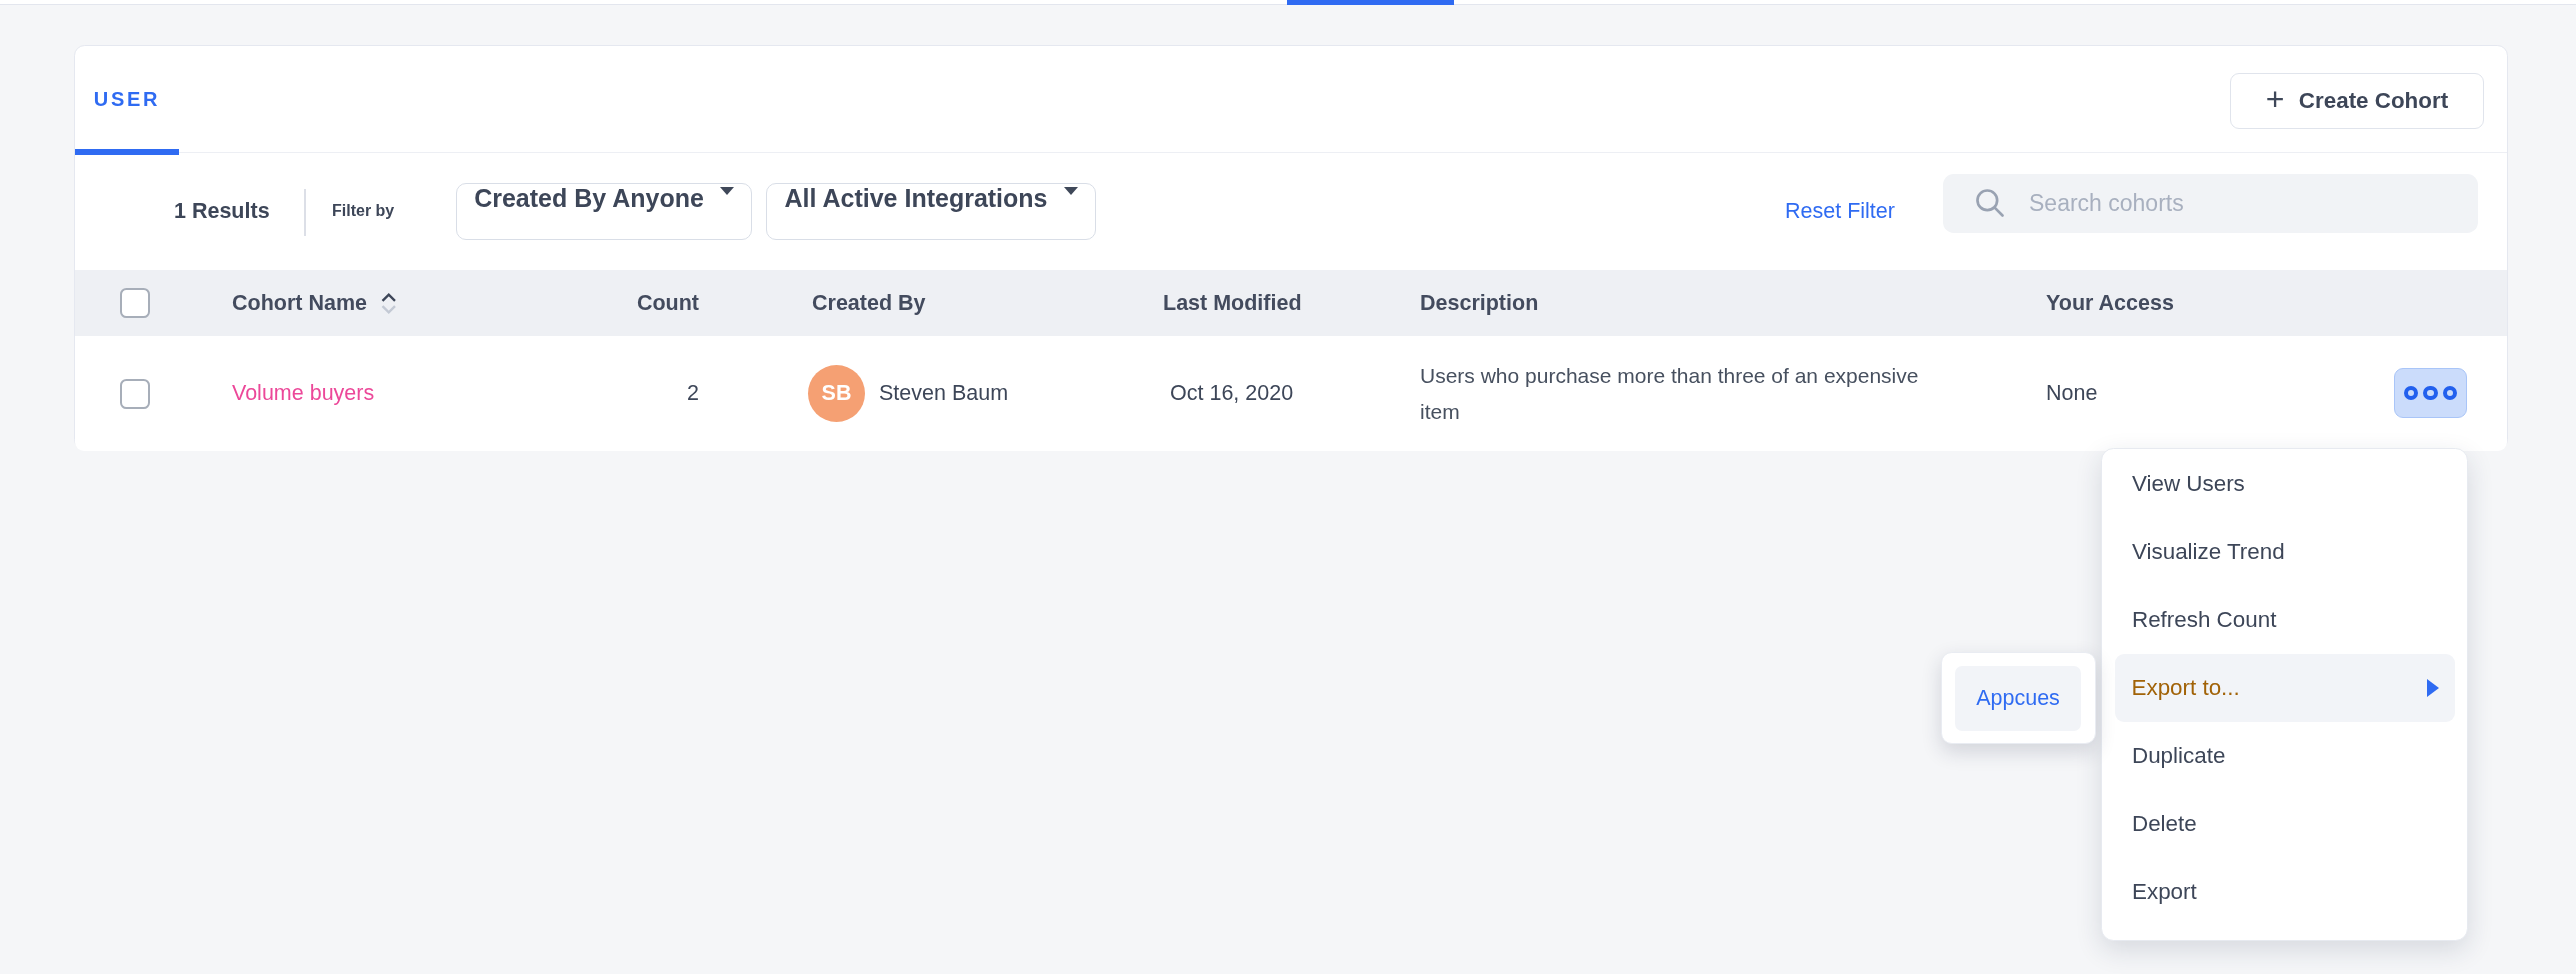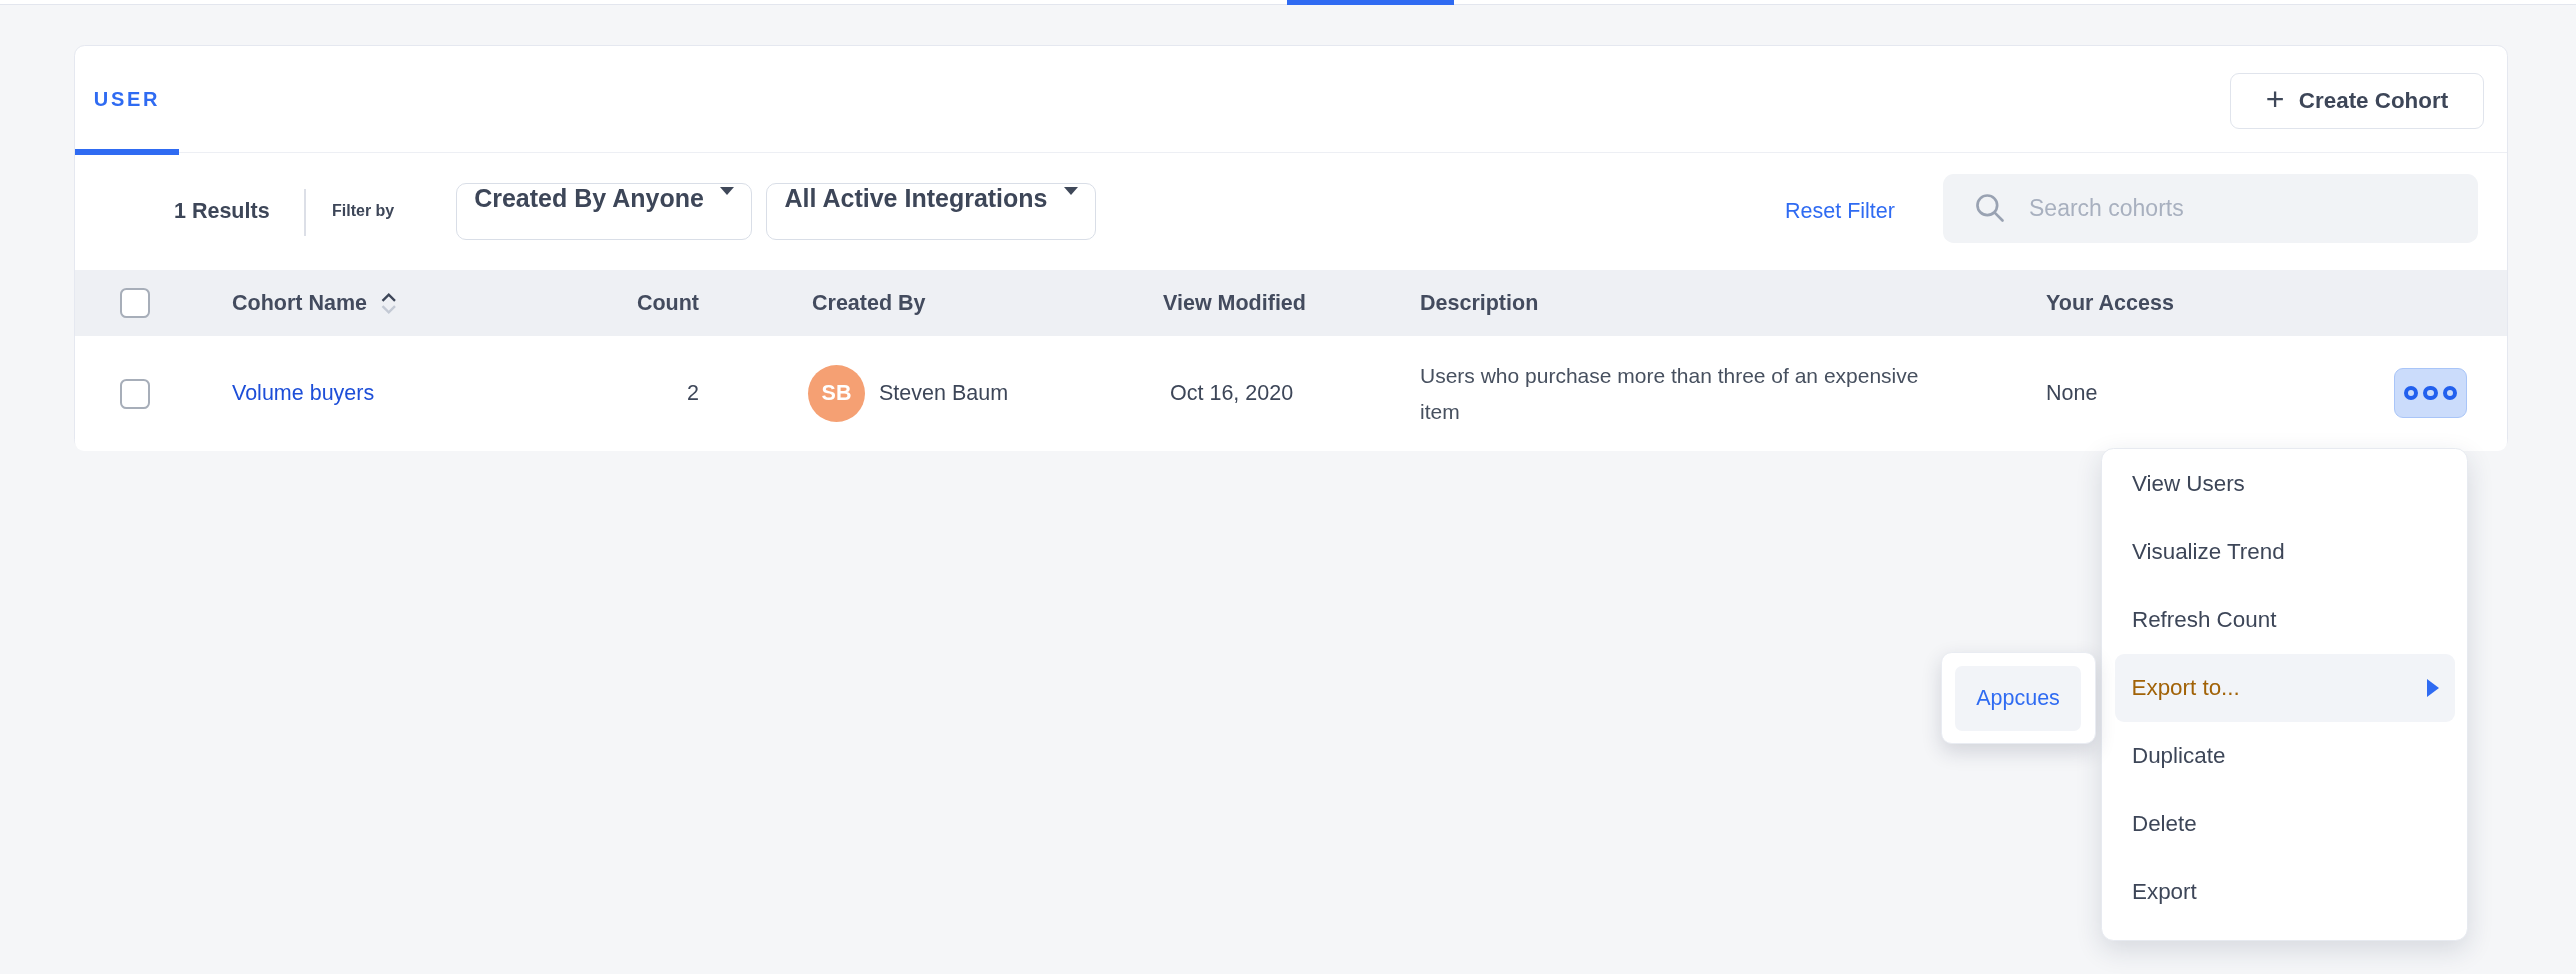--- a/index.html
+++ b/index.html
@@ -30,41 +30,41 @@
   .filterbar > *{position:absolute;top:0;height:100%;display:flex;align-items:center;}
   .results{left:99px;font-size:21.5px;font-weight:600;color:#3d4658;}
   .vdivider{left:229px;top:36px;height:47px;width:1.8px;background:#dcdfe7;}
   .filter-by{left:257px;font-size:16px;font-weight:600;color:#3d4658;}
   .dropdown{top:30px;height:57px;background:#fff;border:1.8px solid #d9dee7;border-radius:10px;
     display:flex;align-items:flex-start;justify-content:center;gap:16px;font-size:25px;font-weight:600;color:#3d4658;cursor:pointer;}
   .dd-created{left:381px;width:296px;}
   .dd-integrations{left:691px;width:330px;}
   .caret-down{width:0;height:0;border-left:7.2px solid transparent;border-right:7.2px solid transparent;border-top:8px solid #3f4859;margin-top:2.7px;}
   .reset{left:1710px;font-size:21.5px;color:#2f6bf2;cursor:pointer;}
-  .search{left:1868px;top:20.6px;height:69px;width:535px;background:#f1f3f6;border-radius:10.7px;display:flex;align-items:center;padding-left:30px;gap:20px;}
+  .search{left:1868px;top:20.6px;height:59px;width:535px;background:#f1f3f6;border-radius:10.7px;display:flex;align-items:center;padding-left:30px;gap:20px;}
   .search input{background:transparent;border:none;outline:none;font-family:"Liberation Sans",sans-serif;font-size:23px;color:#3d4658;width:394px;}
   .search input::placeholder{color:#a8b0bf;}
 
   
   .thead{position:absolute;left:0;top:224px;width:100%;height:66px;background:#eef0f4;font-size:21.5px;font-weight:600;color:#434b5e;}
   .thead > *, .trow > *{position:absolute;top:0;height:100%;display:flex;align-items:center;}
   .trow{position:absolute;left:0;top:290px;width:100%;height:115px;background:#fff;font-size:21.5px;color:#3d4658;
     border-bottom-left-radius:9px;border-bottom-right-radius:9px;}
   .col-check{left:44px;width:32px;justify-content:center;}
   .col-name{left:157px;}
   .col-count{left:537px;width:87px;justify-content:flex-end;}
   .col-createdby{left:737px;}
   .col-createdby-row{left:733px;gap:14px;}
   .col-modified{left:1088px;}
   .col-modified-row{left:1095px;}
   .col-desc{left:1345px;width:502px;}
   .col-access{left:1971px;}
   .checkbox{width:30px;height:30px;background:#fff;border:2.7px solid #a7aeb9;border-radius:6.3px;cursor:pointer;}
   .sort-icon{margin-left:10.7px;display:flex;align-items:center;}
-  .link{color:#1d4ed8;cursor:pointer;text-align:center;}
+  .link{color:#ec4899;cursor:pointer;text-align:center;}
   .avatar{width:57px;height:57px;border-radius:50%;background:#f5a073;color:#fff;font-size:21.5px;font-weight:600;
     display:flex;align-items:center;justify-content:center;}
   .desc-text{font-size:21px;color:#47505f;line-height:36px;}
   .dots-btn{position:absolute;left:2319px;top:322px;width:73px;height:50px;background:#cbdcfb;border:1.8px solid #a9c5f8;border-radius:9px;
     display:flex;align-items:center;justify-content:center;gap:5.4px;cursor:pointer;}
   .dot{width:14.3px;height:14.3px;border-radius:50%;border:4.5px solid #2260ee;background:transparent;}
 
   
   .menu{position:absolute;left:2101px;top:448px;width:367px;background:#fff;border:0.9px solid #e7eaf0;border-radius:12.5px;
     box-shadow:0 9px 27px rgba(30,40,70,.14);padding:0.9px 0 14.3px 0;}
@@ -130,21 +130,21 @@
         <span>Cohort Name</span>
         <span class="sort-icon">
           <svg width="21.5" height="25" viewBox="0 0 24 28">
             <path d="M5 11 L12 4 L19 11" stroke="#3d4658" stroke-width="2.6" fill="none"></path>
             <path d="M5 17 L12 24 L19 17" stroke="#c3c9d4" stroke-width="2.6" fill="none"></path>
           </svg>
         </span>
       </div>
       <div class="col-count">Count</div>
       <div class="col-createdby">Created By</div>
-      <div class="col-modified">View Modified</div>
+      <div class="col-modified">Last Modified</div>
       <div class="col-desc">Description</div>
       <div class="col-access">Your Access</div>
     </div>
 
     <div class="trow">
       <div class="col-check">
           <span class="checkbox"></span>
         </div>
       <div class="col-name">
           <span class="link">Volume buyers</span>

